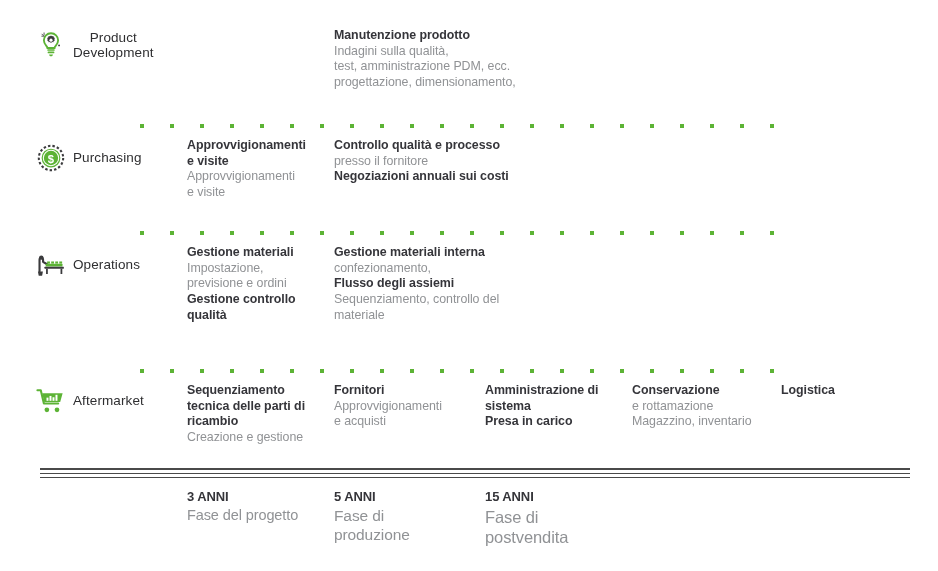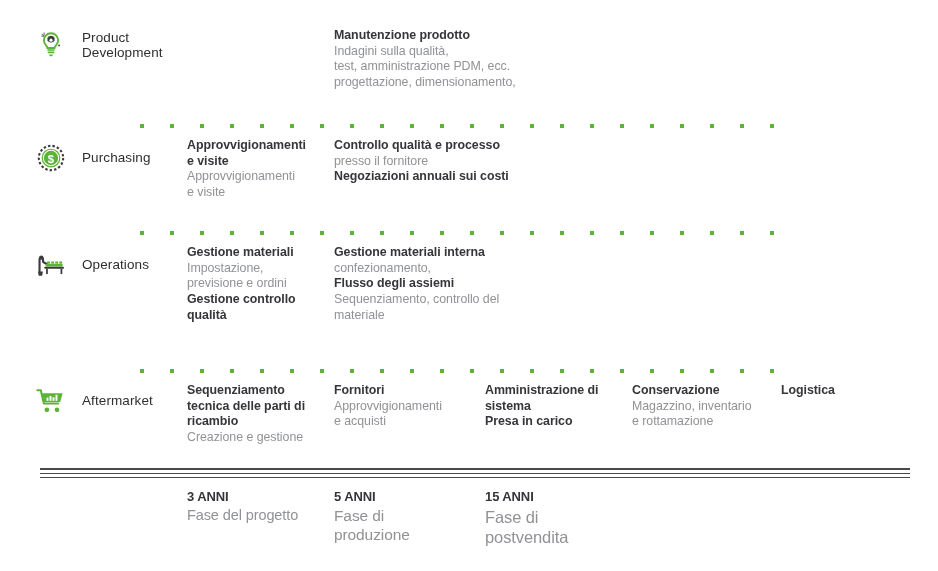--- a/index.html
+++ b/index.html
@@ -21,22 +21,23 @@
     background-image: linear-gradient(to right, #5cb335 0px, #5cb335 4px, rgba(255,255,255,0) 4px, rgba(255,255,255,0) 30px);
     background-size: 30px 4px;
     background-repeat: repeat-x;
   }
 
   .lane-head {
     position: absolute;
     left: 36px;
     display: flex;
     align-items: center;
-    gap: 16px;
+    gap: 7px;
     width: 150px;
+    text-align: center;
   }
   .lane-label {
     font-size: 13.5px;
     color: #2f2f31;
     line-height: 1.12;
     letter-spacing: .1px;
     white-space: pre-line;
   }
   .lane-icon { width: 30px; height: 30px; flex: 0 0 30px; display:block; }
 
@@ -180,22 +181,22 @@
         <div class="blk sub">Approvvigionamenti</div>
         <div class="blk sub">e acquisti</div>
       </div>
       <div class="cell" style="left: 485px; top: 383px; width: 135px;">
         <div class="blk ttl">Amministrazione di</div>
         <div class="blk ttl">sistema</div>
         <div class="blk ttl">Presa in carico</div>
       </div>
       <div class="cell" style="left: 632px; top: 383px; width: 140px;">
         <div class="blk ttl">Conservazione</div>
+        <div class="blk sub">e rottamazione</div>
         <div class="blk sub">Magazzino, inventario</div>
-        <div class="blk sub">e rottamazione</div>
       </div>
       <div class="cell" style="left: 781px; top: 383px; width: 140px;">
         <div class="blk ttl">Logistica</div>
       </div>
     </div>
   <div id="timeline-root">
       <div class="rule-group" style="top: 468px;">
         <div class="rule r1"></div>
         <div class="rule r2"></div>
         <div class="rule r3"></div>

